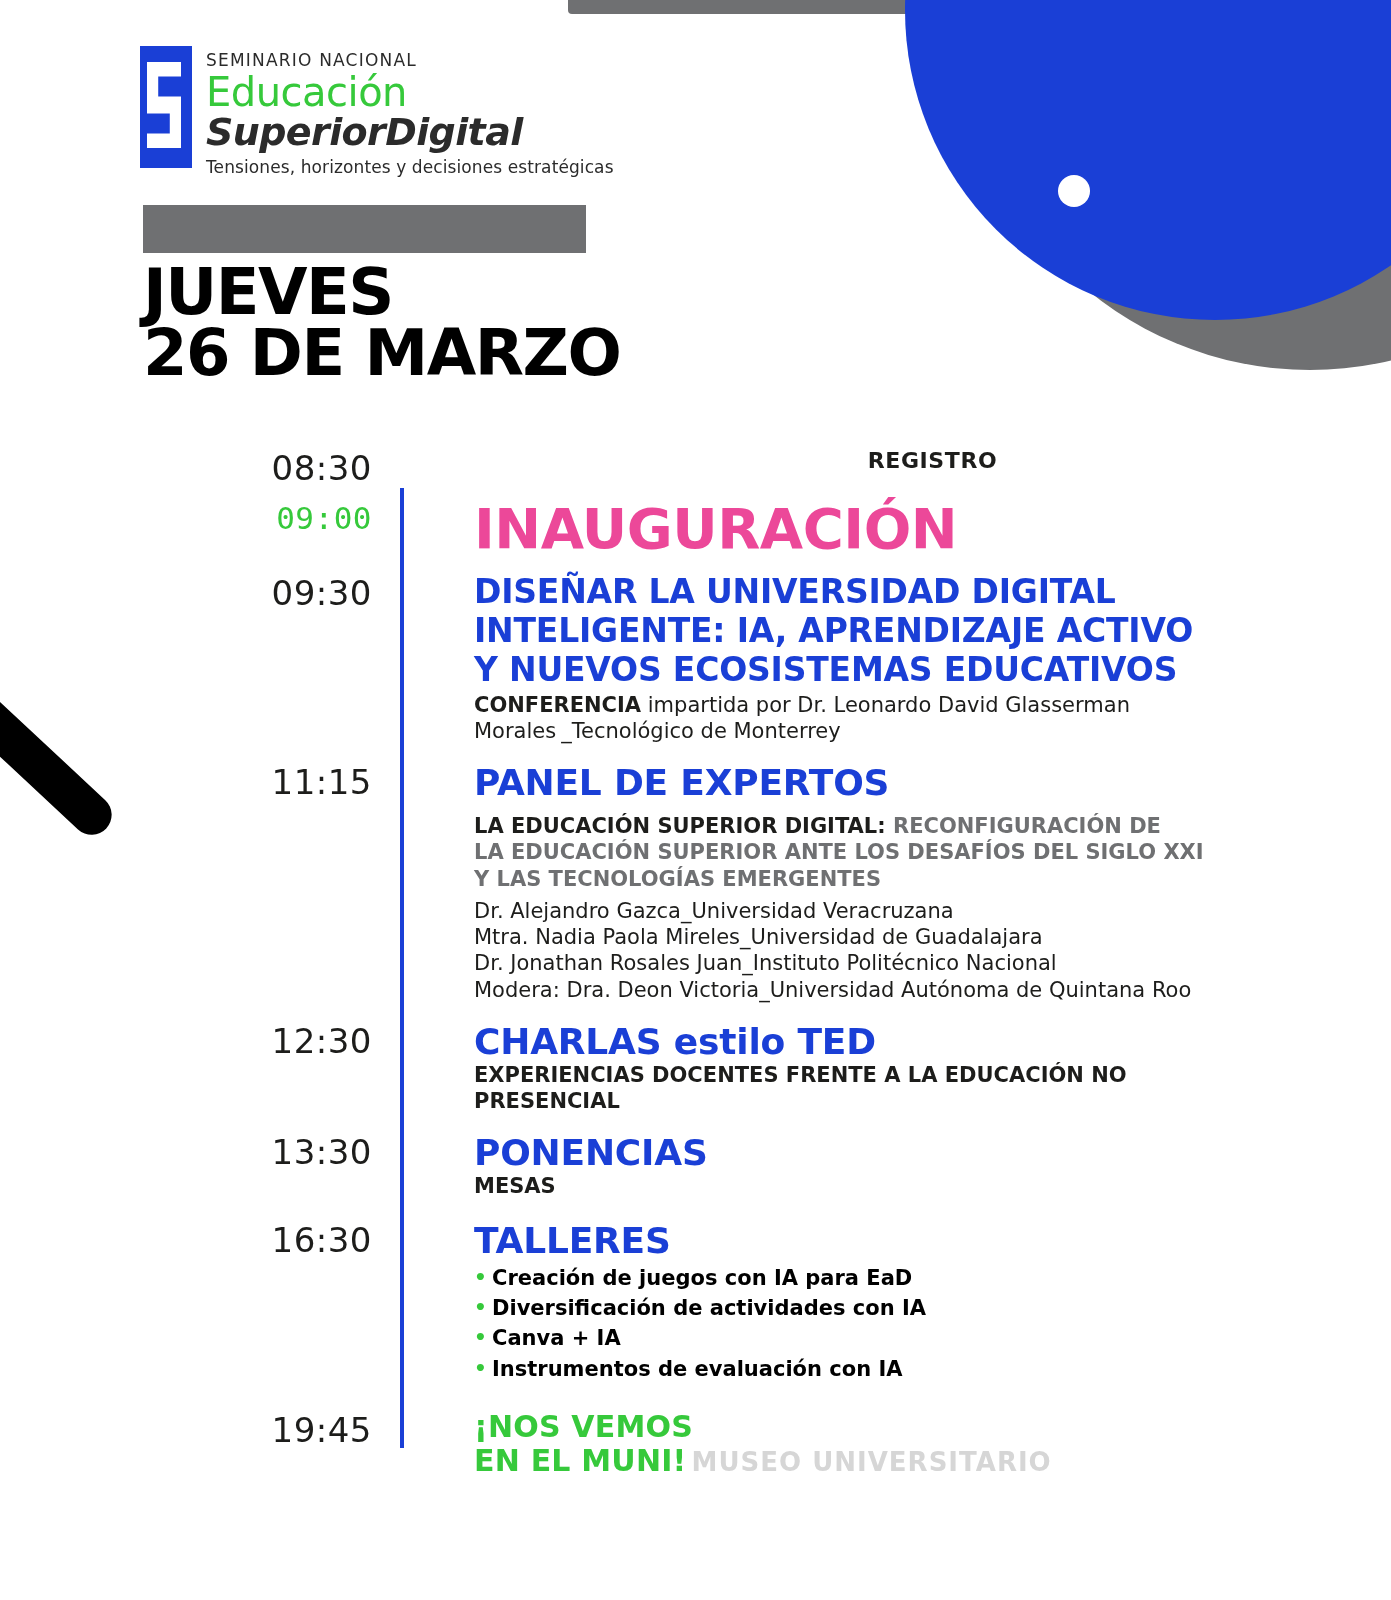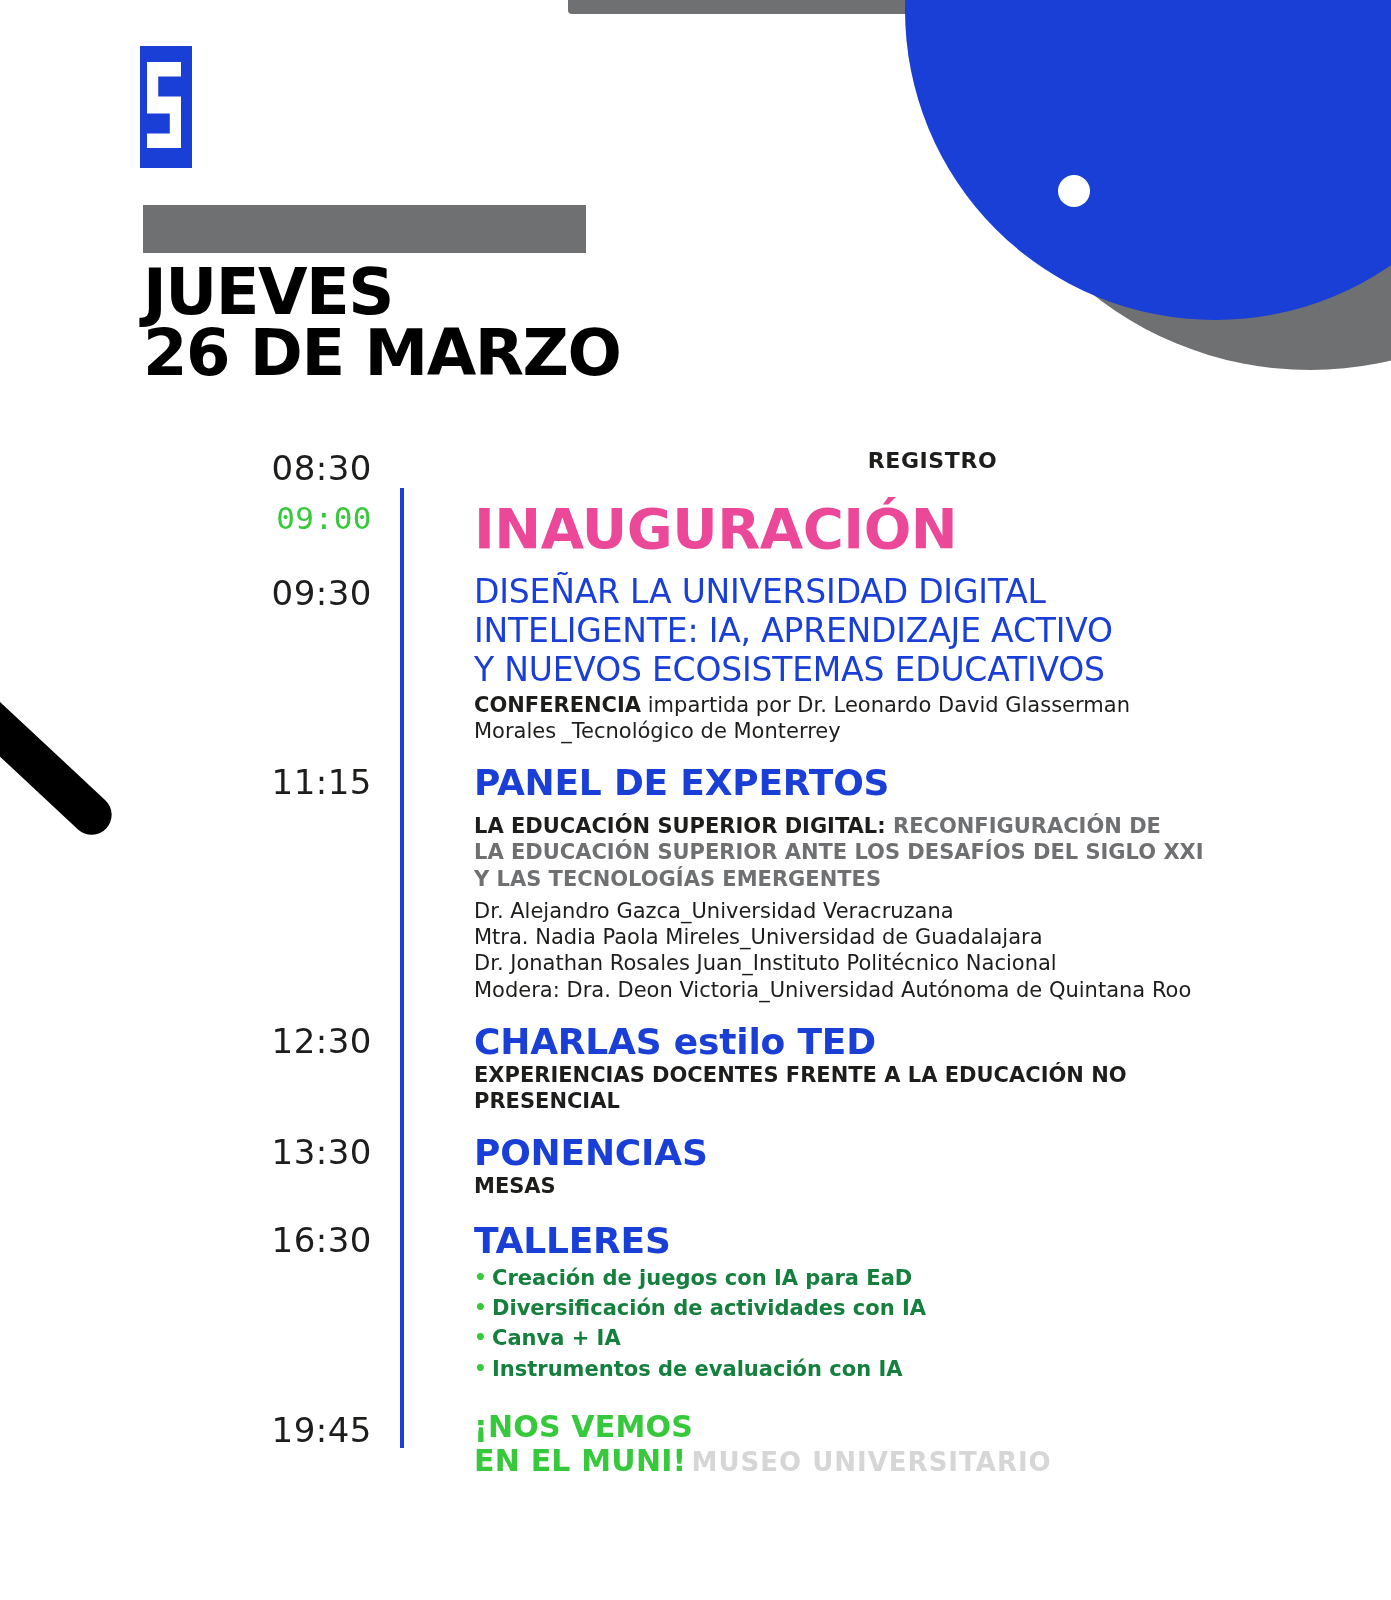--- a/index.html
+++ b/index.html
@@ -105,21 +105,21 @@
   }
 
   .t-registro {
     font-size: 22px; font-weight: bold; color: #1d1d1b; letter-spacing: 0.6px; text-align: center;
   }
   .t-inauguracion {
     font-size: 56px; font-weight: bold; color: #ec4899; letter-spacing: -0.5px;
     line-height: 1.05;
   }
   .t-bluehead {
-    font-size: 33px; font-weight: normal; color: #1a3fd6; line-height: 1.18;
+    font-size: 33px; font-weight: bold; color: #1a3fd6; line-height: 1.18;
     letter-spacing: -0.2px;
   }
   .t-bluehead-lg {
     font-size: 36px; font-weight: bold; color: #1a3fd6; letter-spacing: -0.2px;
   }
   .t-blackbold {
     font-size: 21px; font-weight: bold; color: #1d1d1b; line-height: 1.25;
   }
   .t-norm {
     font-size: 21px; color: #1d1d1b; line-height: 1.25; font-weight: 400;
@@ -130,21 +130,21 @@
   }
   .t-greenhead {
     font-size: 30px; font-weight: bold; color: #36c93b; line-height: 1.12;
     letter-spacing: 0.2px;
   }
   .t-lightgrey {
     font-size: 26px; font-weight: bold; color: #d6d6d6; letter-spacing: 1px;
   }
   .bullets { margin: 2px 0 0 0; padding: 0; list-style: none; }
   .bullets li {
-    font-size: 21px; font-weight: bold; color: #15803d; line-height: 1.45;
+    font-size: 21px; font-weight: bold; color: #000000; line-height: 1.45;
     padding-left: 18px; position: relative;
   }
   .bullets li::before {
     content: "•"; color: #36c93b; position: absolute; left: 0; top: 0;
     font-size: 20px;
   }
   .inline { display: inline; }
   .nowrapline { white-space: nowrap; }
 </style>
 </head>
@@ -152,20 +152,26 @@
 
 <div class="deco" id="deco-grey-bar-top"></div>
 <div class="deco" id="deco-grey-circle"></div>
 <div class="deco" id="deco-blue-circle"></div>
 <div class="deco" id="deco-white-dot"></div>
 <div class="deco" id="deco-black-stroke"></div>
 
 <div id="logo-block">
   <div class="logo-row">
     <div class="logo-mark"></div>
+    <div class="logo-text">
+      <div id="logo-seminario">SEMINARIO NACIONAL</div>
+      <div id="logo-educacion">Educación</div>
+      <div id="logo-superiordigital">SuperiorDigital</div>
+      <div id="logo-tagline">Tensiones, horizontes y decisiones estratégicas</div>
+    </div>
   </div>
 </div>
 
 <div id="date-bar"></div>
 <div id="date-heading">
   <div>JUEVES</div>
   <div>26 DE MARZO</div>
 </div>
 
 <div id="schedule">

